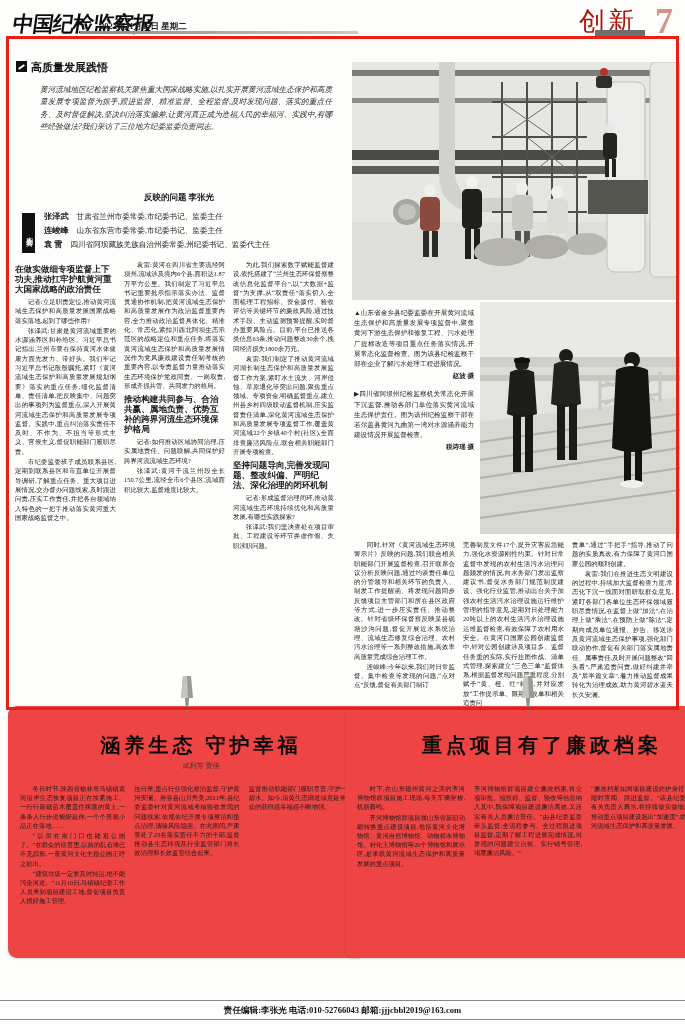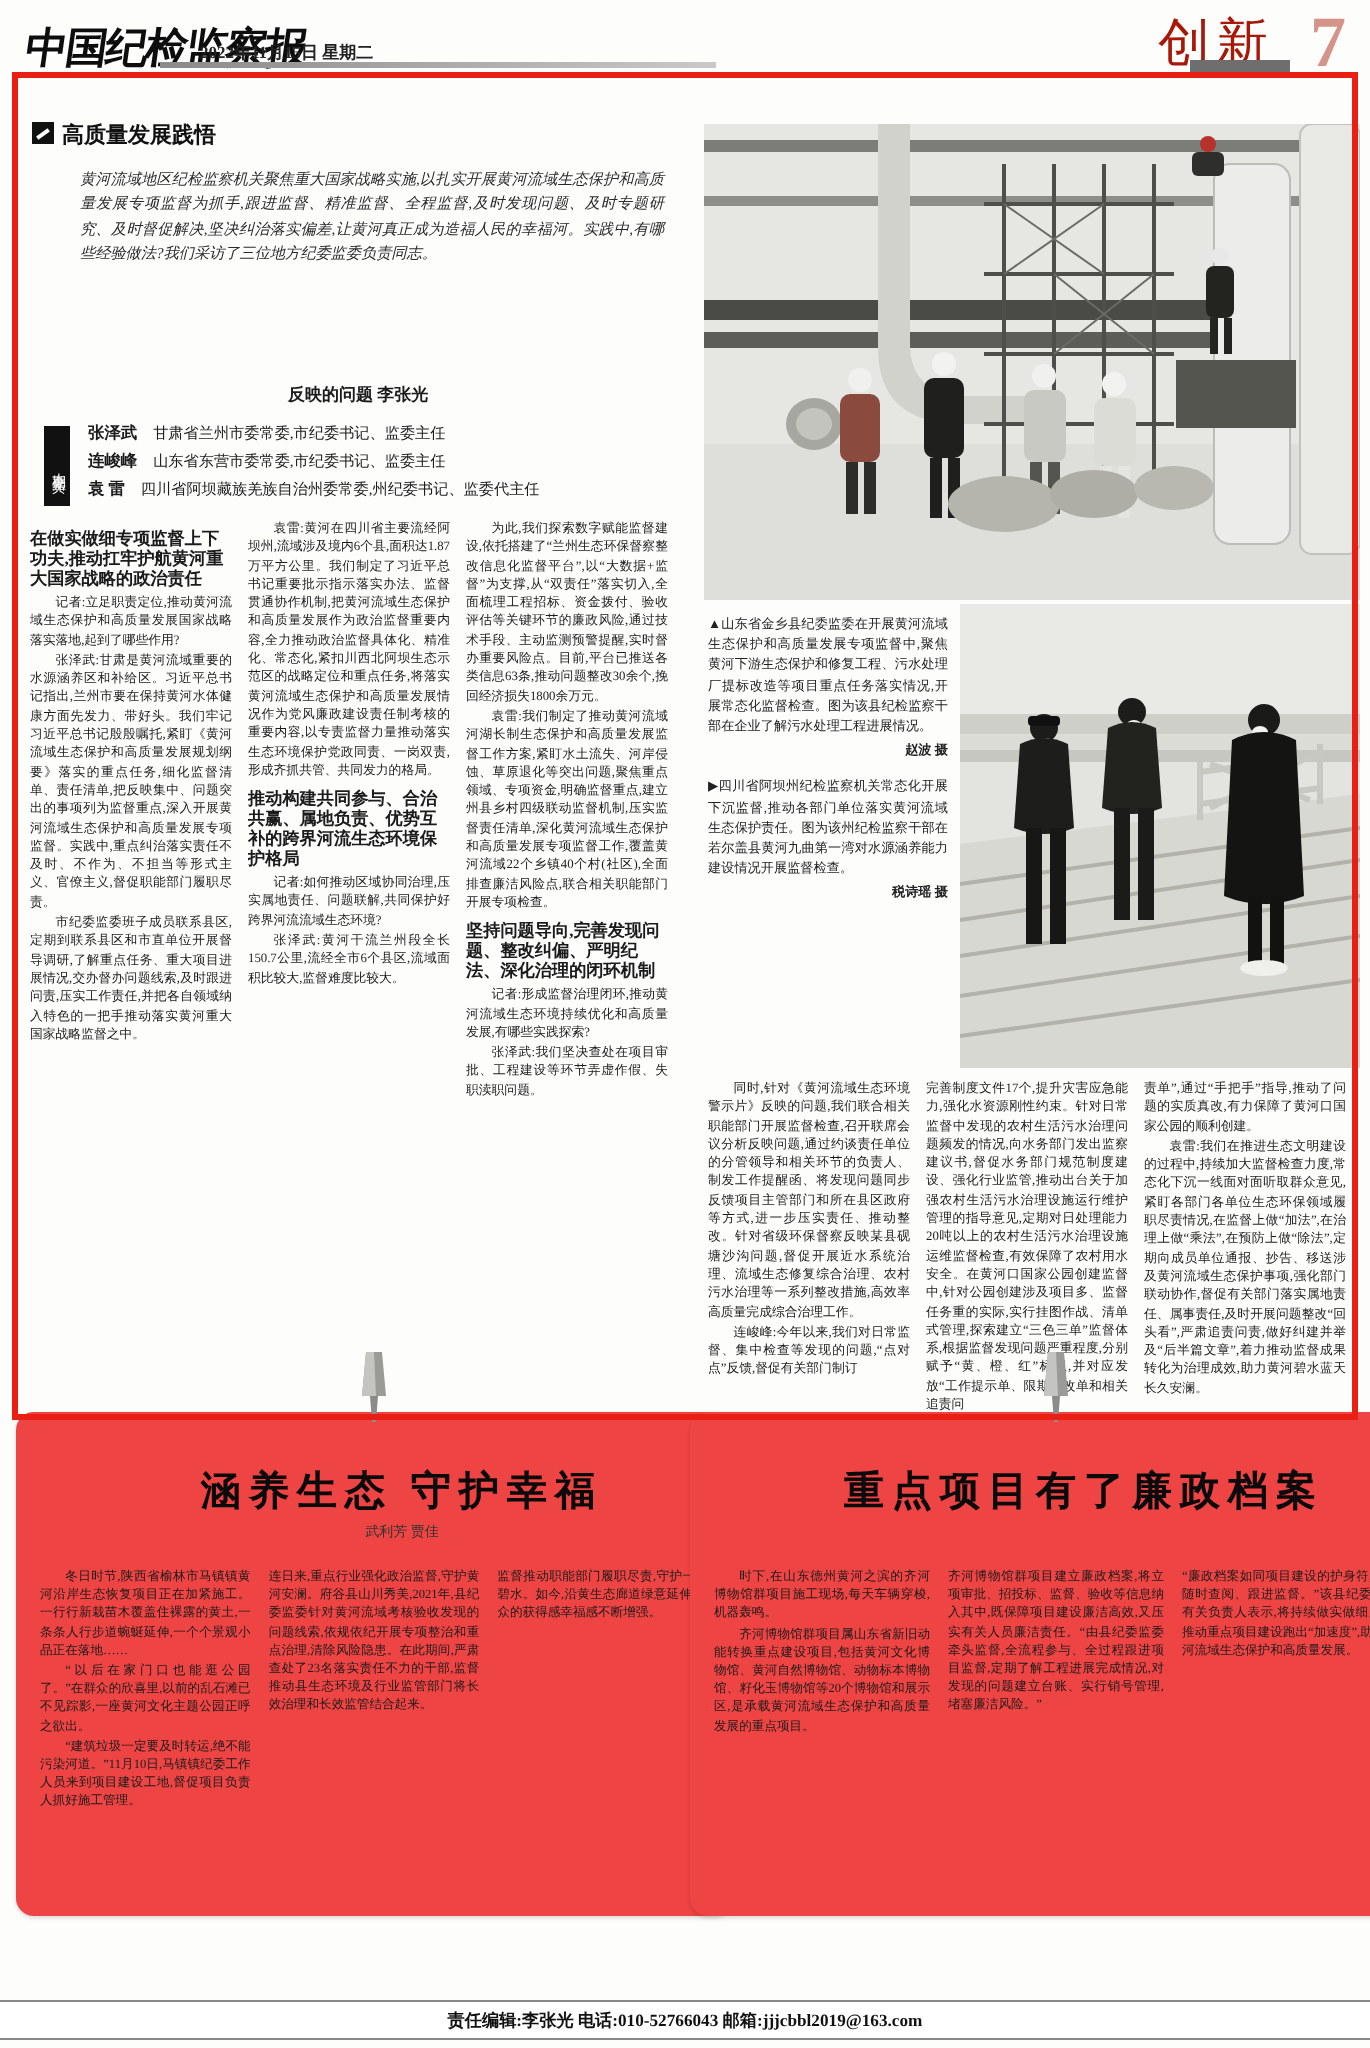--- a/index.html
+++ b/index.html
@@ -71,21 +71,21 @@
   <div class="section-name">创新</div>
   <div class="page-num">7</div>
   <div class="bar-long"></div>
   <div class="bar-short"></div>
 
   <div class="redbox"></div>
 
   <div class="tag">
     <span class="ticon"></span><span>高质量发展践悟</span>
   </div>
-  <div class="intro">黄河流域地区纪检监察机关聚焦重大国家战略实施,以扎实开展黄河流域生态保护和高质量发展专项监督为抓手,跟进监督、精准监督、全程监督,及时发现问题、及时专题研究、及时督促解决,坚决纠治落实偏差,让黄河真正成为造福人民的幸福河。实践中,有哪些经验做法?我们采访了三位地方纪委监委负责同志。</div>
+  <div class="intro">黄河流域地区纪检监察机关聚焦重大国家战略实施,以扎实开展黄河流域生态保护和高质量发展专项监督为抓手,跟进监督、精准监督、全程监督,及时发现问题、落实的重点任务、及时督促解决,坚决纠治落实偏差,让黄河真正成为造福人民的幸福河。实践中,有哪些经验做法?我们采访了三位地方纪委监委负责同志。</div>
   <div class="byline">反映的问题 李张光</div>
 
   <div class="guestbox">
     <div class="glabel">本期嘉宾</div>
     <div class="grow" style="top:0;text-align:right;"><b>张泽武</b><span>甘肃省兰州市委常委,市纪委书记、监委主任</span></div>
     <div class="grow" style="top:14px;"><b>连峻峰</b><span>山东省东营市委常委,市纪委书记、监委主任</span></div>
     <div class="grow" style="top:28px;"><b>袁  雷</b><span>四川省阿坝藏族羌族自治州委常委,州纪委书记、监委代主任</span></div>
   </div>
 
   <div class="colL c1">

